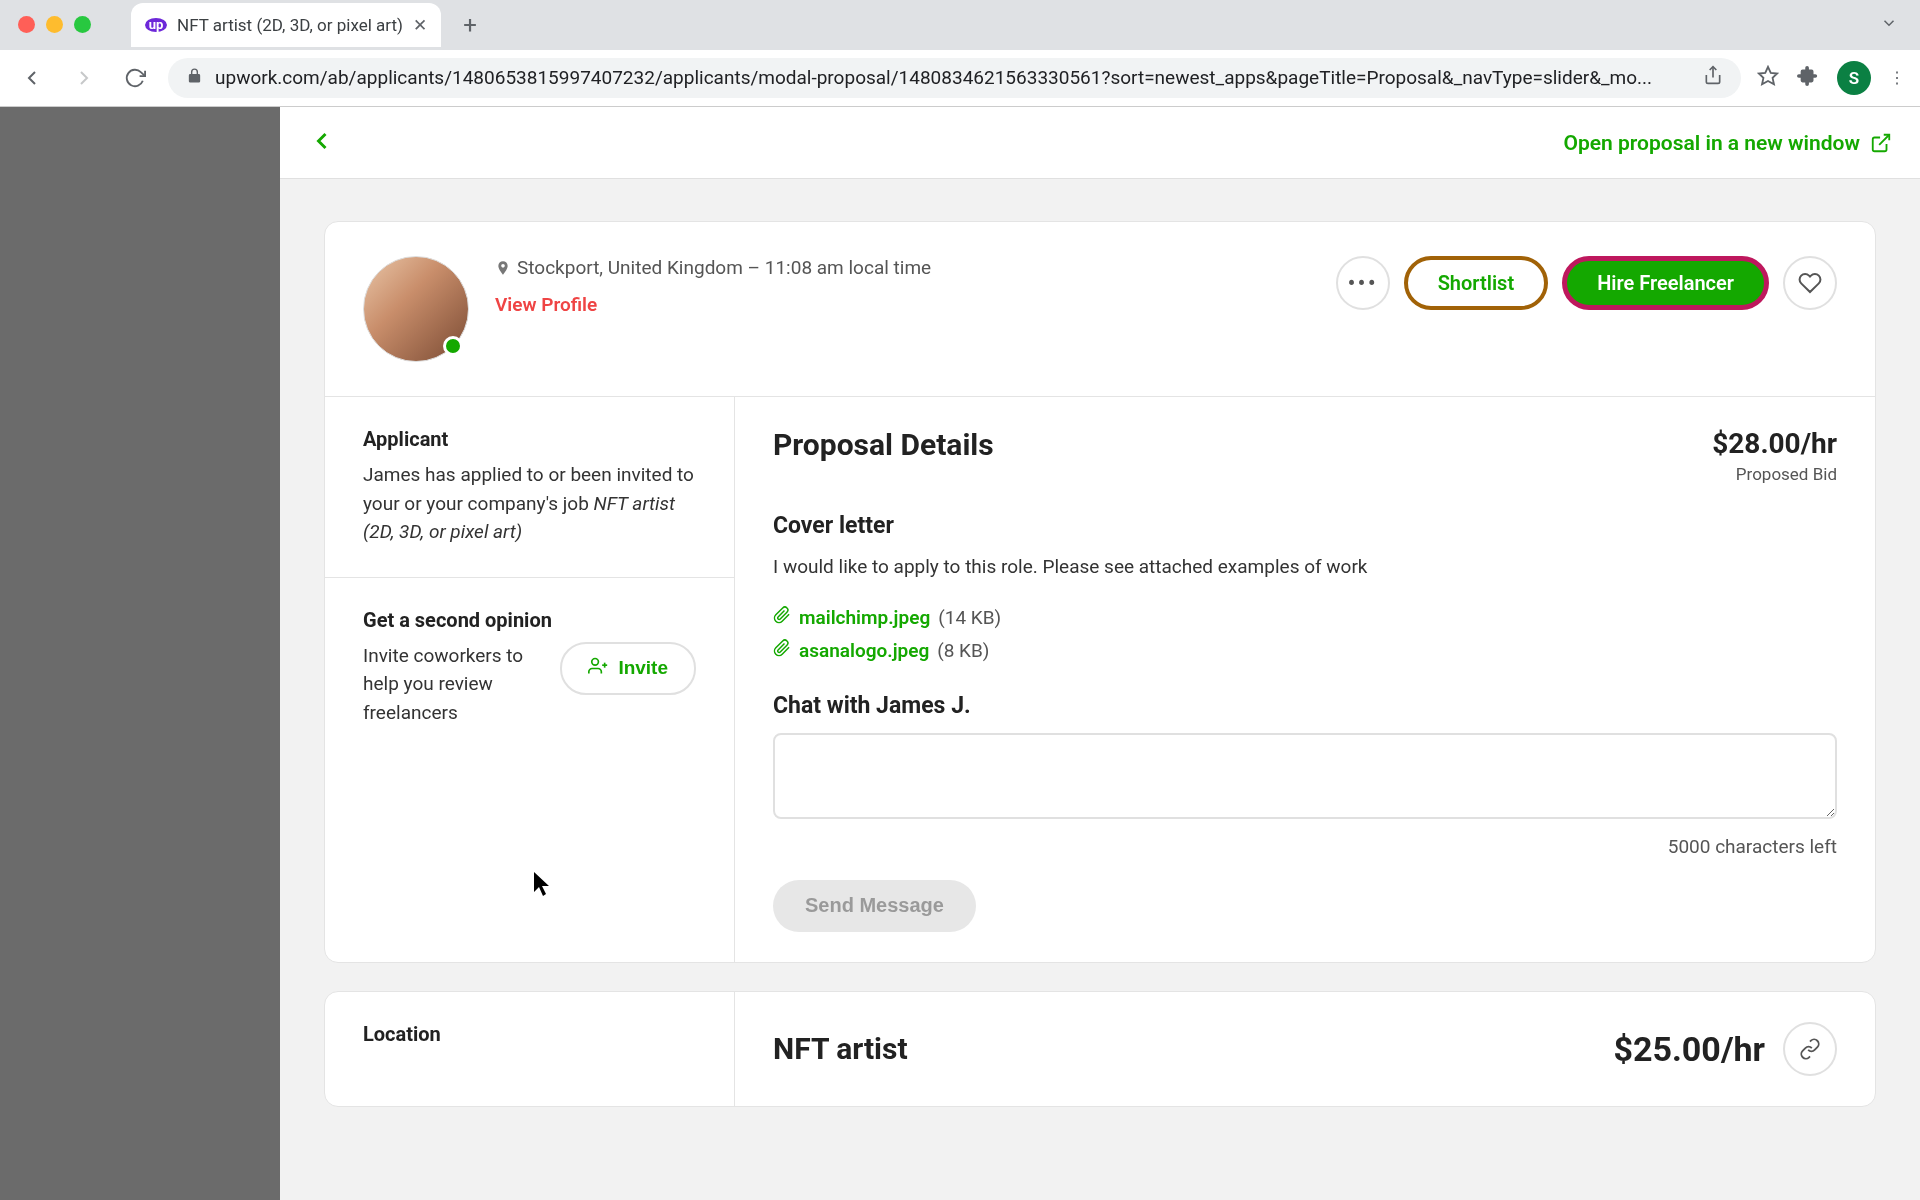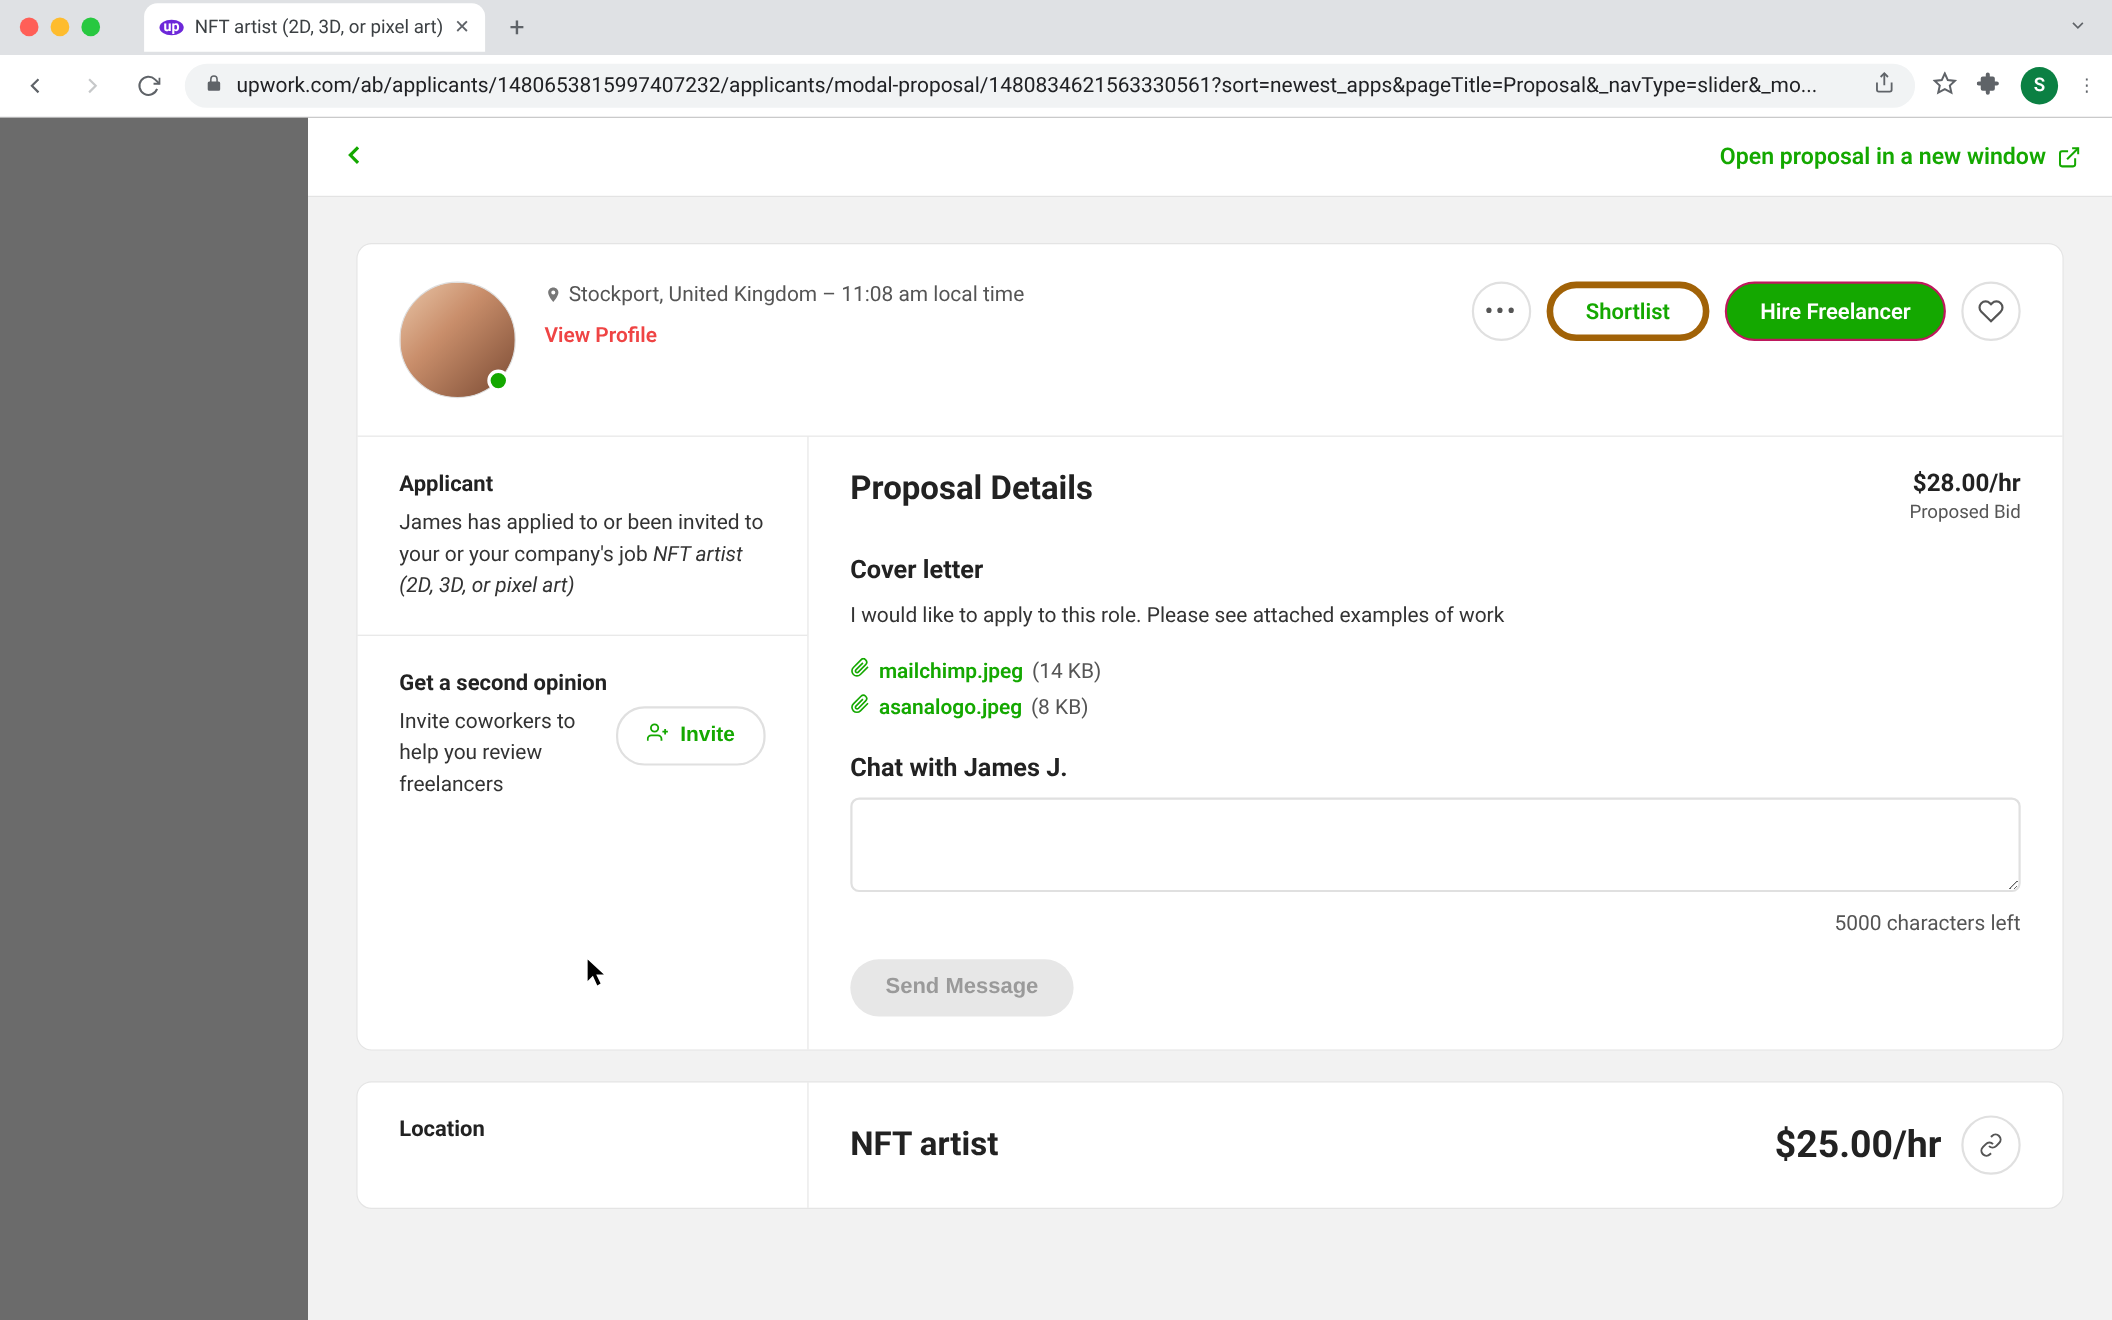--- a/index.html
+++ b/index.html
@@ -174,22 +174,22 @@
     width:54px; height:54px; border-radius:50%;
     border:2px solid #e0e0e0; background:#fff;
     display:flex; align-items:center; justify-content:center;
     color:#555;
   }
   .pill-btn {
     height:54px; padding:0 30px; border-radius:27px;
     font-size:20px; font-weight:600;
     display:flex; align-items:center; justify-content:center;
   }
-  .pill-outline { border:6px solid #a16207; color:#14a800; background:#fff; }
-  .pill-solid   { background:#14a800; color:#fff; border:2px solid #be185d; }
+  .pill-outline { border:4px solid #a16207; color:#14a800; background:#fff; }
+  .pill-solid   { background:#14a800; color:#fff; border:5px solid #be185d; }
 
   
   .two-col {
     display:flex;
   }
   .left-col {
     width: 410px;
     border-right:1px solid #e4e4e4;
   }
   .right-col { flex:1; }
@@ -207,21 +207,21 @@
     border:2px solid #e0e0e0; border-radius:26px;
     padding: 12px 26px; color:#14a800; font-weight:600; font-size:19px;
     display:flex; align-items:center; gap:10px; background:#fff;
     white-space:nowrap;
   }
   .invite-btn .ic { color:#14a800; }
 
   .proposal-head { display:flex; align-items:flex-start; margin-bottom:28px; }
   .proposal-head h2 { font-size:30px; font-weight:700; color:#222; }
   .bid-block { margin-left:auto; text-align:right; }
-  .bid-amount { font-size:22px; font-weight:700; color:#222; }
+  .bid-amount { font-size:28px; font-weight:700; color:#222; }
   .bid-label  { font-size:17px; color:#555; margin-top:4px; }
 
   .subhead { font-size:23px; font-weight:700; color:#222; margin:20px 0 14px; }
   .cover-text { font-size:19px; color:#333; line-height:1.5; margin-bottom:24px; }
 
   .attach { display:flex; align-items:center; gap:8px; font-size:19px; margin-bottom:10px; }
   .attach .clip { color:#14a800; }
   .attach .fname { color:#14a800; font-weight:600; }
   .attach .fsize { color:#555; }
 

